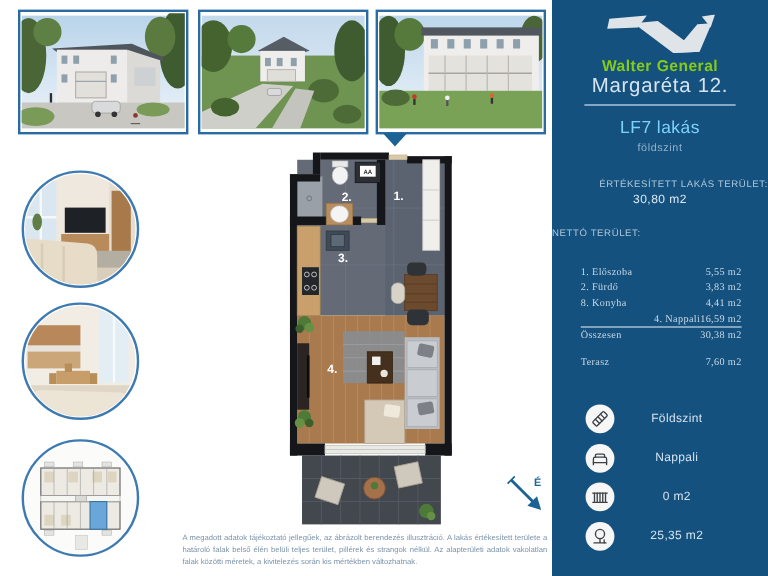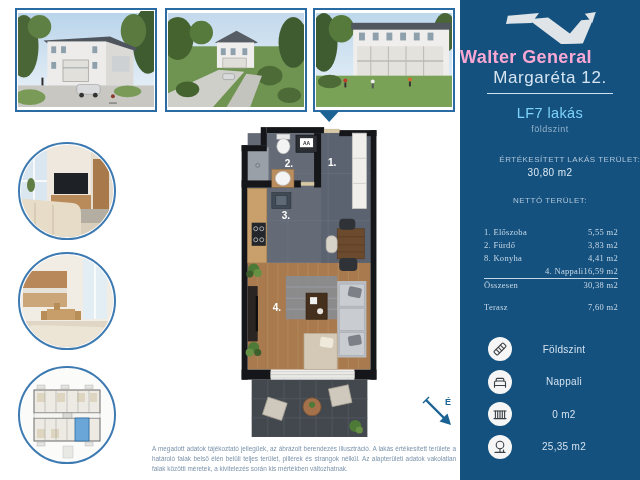--- a/index.html
+++ b/index.html
@@ -21,28 +21,28 @@
   .floorplan svg{display:block;width:100%;height:100%;}
   .room-label{font-family:"Liberation Sans",sans-serif;font-weight:bold;font-size:10px;fill:#ffffff;}
   .north{position:absolute;left:418px;top:392px;width:46px;height:50px;}
 
   
   .disclaimer{position:absolute;left:152px;top:444px;width:304px;font-size:6.4px;line-height:1.55;color:#7b93ab;text-align:justify;}
 
   
   .sidebar{position:absolute;left:460px;top:0;width:180px;height:480px;background:#15517e;color:#d5e4f1;}
   .logo-mark{display:block;margin:12px auto 0;width:98px;height:33px;}
-  .brand-name{font-size:18px;font-weight:bold;color:#f9a8d4;letter-spacing:.4px;margin-top:2px;}
+  .brand-name{text-align:center;font-size:13px;font-weight:bold;color:#84cc16;letter-spacing:.4px;margin-top:2px;}
   .project-title{text-align:center;font-size:17px;font-weight:400;color:#d5e4f1;letter-spacing:.6px;}
   .title-rule{width:126px;border:0;border-top:1.4px solid #cfe0ee;margin:5px auto 0;}
   .unit{text-align:center;font-size:14.5px;color:#7dd3fc;margin-top:11px;letter-spacing:.4px;}
   .floor{text-align:center;font-size:9px;color:#93b1c9;margin-top:3px;letter-spacing:.5px;}
   .sold-label{text-align:right;font-size:8px;color:#aec6da;letter-spacing:.5px;margin-top:21px;}
   .sold-value{text-align:center;font-size:10px;color:#dceaf4;margin-top:3px;letter-spacing:.4px;}
-  .net-label{text-align:center;font-size:8px;color:#aec6da;letter-spacing:.5px;margin-top:18px;}
+  .net-label{font-size:8px;color:#aec6da;letter-spacing:.5px;margin-top:18px;}
   .net-table{margin:20px 22px 0 24px;font-family:Liberation Serif, serif;}
   .net-row{display:flex;justify-content:space-between;font-size:8.5px;color:#c6d8e7;padding:1.6px 0;letter-spacing:.3px;}
   .net-row.underline{border-bottom:1px solid #c6d8e7;justify-content:flex-end;}
   .net-spacer{height:8px;}
   .features{position:absolute;left:0;top:333px;right:0;}
   .feature{display:flex;align-items:center;height:32.5px;}
   .feature-icon{width:24px;height:24px;border-radius:50%;background:#f5f6f5;margin-left:28px;display:flex;align-items:center;justify-content:center;flex:0 0 auto;}
   .feature-icon svg{width:16px;height:16px;}
   .feature-label{flex:1;text-align:center;font-size:10px;color:#d3e2ef;padding-right:24px;letter-spacing:.3px;}
   .fi{stroke:#3b4046;fill:none;stroke-width:1.1;stroke-linecap:round;stroke-linejoin:round;}

